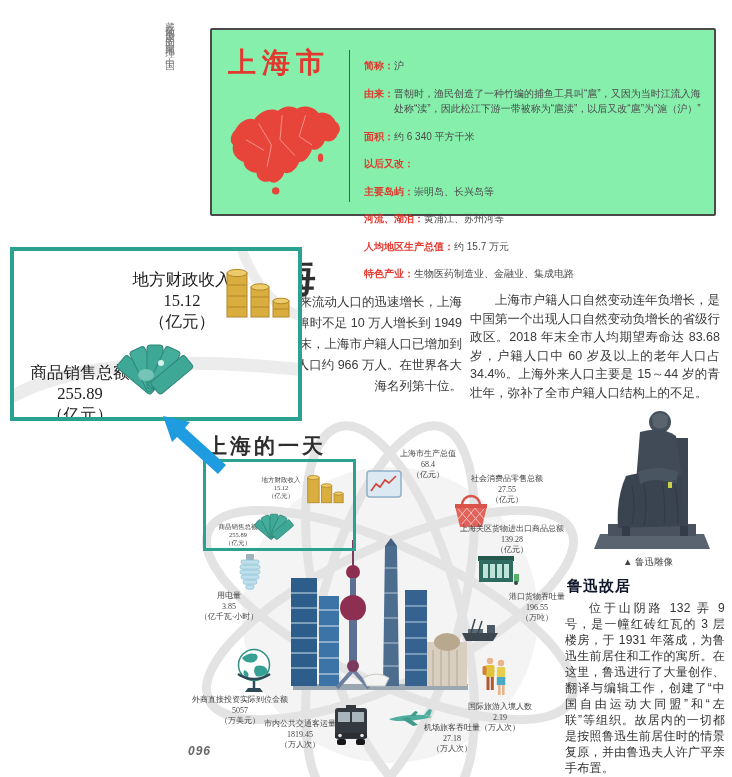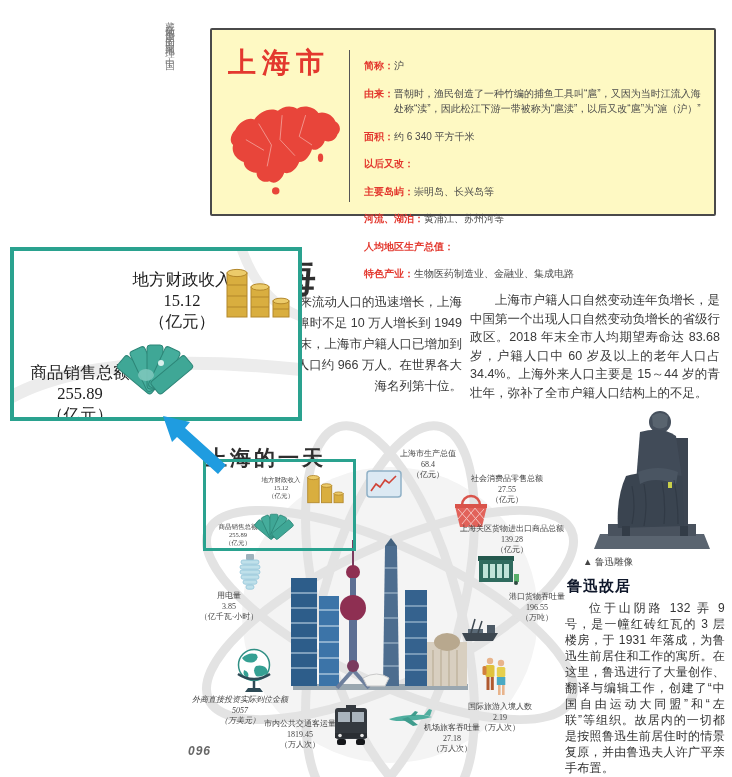--- a/index.html
+++ b/index.html
@@ -4,21 +4,21 @@
 <style>
   html,body{margin:0;padding:0;}
   body{
     width:732px;height:777px;position:relative;background:#ffffff;overflow:hidden;
     font-family:"Liberation Sans","DejaVu Sans",sans-serif;color:#3a3a3a;
   }
   .abs{position:absolute;}
   
   .info-card{
     left:210px;top:28px;width:506px;height:188px;box-sizing:border-box;
-    background:#fef9c3;border:2px solid #4a4a4a;border-radius:2px;
+    background:#86efac;border:2px solid #4a4a4a;border-radius:2px;
   }
   .card-title{
     position:absolute;left:16px;top:14px;font-size:28px;font-weight:bold;
     color:#e3382e;letter-spacing:6px;white-space:nowrap;
   }
   .card-divider{position:absolute;left:137px;top:20px;width:0;height:152px;border-left:1.5px solid #555;}
   .card-map{position:absolute;left:4px;top:56px;width:128px;height:118px;}
   .card-rows{
     position:absolute;left:152px;top:16px;width:346px;
     font-size:10px;line-height:15.5px;color:#4a4a4a;
@@ -46,41 +46,41 @@
     background:#ffffff;border:4px solid #2aa28f;z-index:6;overflow:hidden;
   }
   .co-text{
     position:absolute;text-align:center;
     font-family:"Liberation Serif","DejaVu Serif",serif;color:#1c1c1c;
     font-size:16.5px;line-height:21px;
   }
   
   .ig-title{
     left:206px;top:432px;font-size:21px;font-weight:600;color:#2e2e2e;
-    letter-spacing:3px;z-index:4;margin-top:12px;
+    letter-spacing:3px;z-index:4;
   }
   .mini-frame{
     left:203px;top:459px;width:153px;height:92px;box-sizing:border-box;
     border:3px solid #2aa28f;z-index:5;background:transparent;
   }
   .stat{
     position:absolute;text-align:center;z-index:3;
     font-family:"Liberation Serif","DejaVu Serif",serif;
     font-size:8px;line-height:10.5px;color:#444;
   }
   .stat-mini{
     position:absolute;text-align:center;z-index:4;
     font-family:"Liberation Serif","DejaVu Serif",serif;
     font-size:6.5px;line-height:8px;color:#444;
   }
   .icon{position:absolute;z-index:3;}
   .icon svg{display:block;}
   
   .statue{left:582px;top:386px;width:140px;height:166px;z-index:2;}
-  .statue-caption{left:583px;top:556px;width:130px;text-align:left;font-size:9.5px;color:#444;}
+  .statue-caption{left:583px;top:556px;width:130px;text-align:center;font-size:9.5px;color:#444;}
   .luxun-heading{left:567px;top:577px;font-size:15px;font-weight:bold;color:#0f172a;letter-spacing:1px;}
   .luxun-text{
     left:565px;top:600px;width:160px;font-size:12px;line-height:16px;
     text-align:justify;text-indent:2em;color:#333;letter-spacing:0.3px;
   }
   .z0{z-index:0}.z2{z-index:2}.z8{z-index:8}
 </style>
 </head>
 <body>
 
@@ -134,20 +134,21 @@
     <div class="card-row">
         <span class="lbl">主要岛屿</span>
         <span class="val">崇明岛、长兴岛等</span>
       </div>
     <div class="card-row">
         <span class="lbl">河流、湖泊</span>
         <span class="val">黄浦江、苏州河等</span>
       </div>
     <div class="card-row">
         <span class="lbl">人均地区生产总值</span>
+        <span class="val">约 15.7 万元</span>
       </div>
     <div class="card-row">
         <span class="lbl">特色产业</span>
         <span class="val">生物医药制造业、金融业、集成电路</span>
       </div>
   </div>
 </div>
 
 <div class="abs heading-frag">海</div>
 <div class="frag" style="top:294px;">和外来流动人口的迅速增长，上海</div>
@@ -426,21 +427,21 @@
     <rect x="5" y="8" width="12" height="10" fill="#aab4bd"></rect>
     <rect x="19" y="8" width="12" height="10" fill="#aab4bd"></rect>
     <rect x="2" y="29" width="32" height="5" fill="#2a2e33"></rect>
     <circle cx="7" cy="31.5" r="1.8" fill="#e8e8e8"></circle>
       <circle cx="29" cy="31.5" r="1.8" fill="#e8e8e8"></circle>
     <rect x="4" y="35" width="9" height="6" rx="2" fill="#15171a"></rect>
     <rect x="23" y="35" width="9" height="6" rx="2" fill="#15171a"></rect>
   </svg>
 </div>
 
-<div class="stat" style="left:175px;top:695px;width:130px;font-style:italic;">
+<div class="stat" style="left:175px;top:695px;width:130px;">
   <div>外商直接投资实际到位金额</div>
   <div>5057</div>
   <div>（万美元）</div>
 </div>
 <div class="icon" style="left:232px;top:648px;">
   <svg width="44" height="48" viewBox="0 0 44 48">
     <circle cx="22" cy="17" r="15.5" fill="#ffffff" stroke="#2f8f84" stroke-width="1.5"></circle>
     <path d="M10,10 Q16,4 24,6 Q28,10 22,14 Q14,16 10,10 Z" fill="#35a093"></path>
     <path d="M24,18 Q34,16 36,24 Q30,30 24,28 Q20,22 24,18 Z" fill="#35a093"></path>
     <path d="M12,22 Q18,24 16,30 Q10,28 12,22 Z" fill="#35a093"></path>

